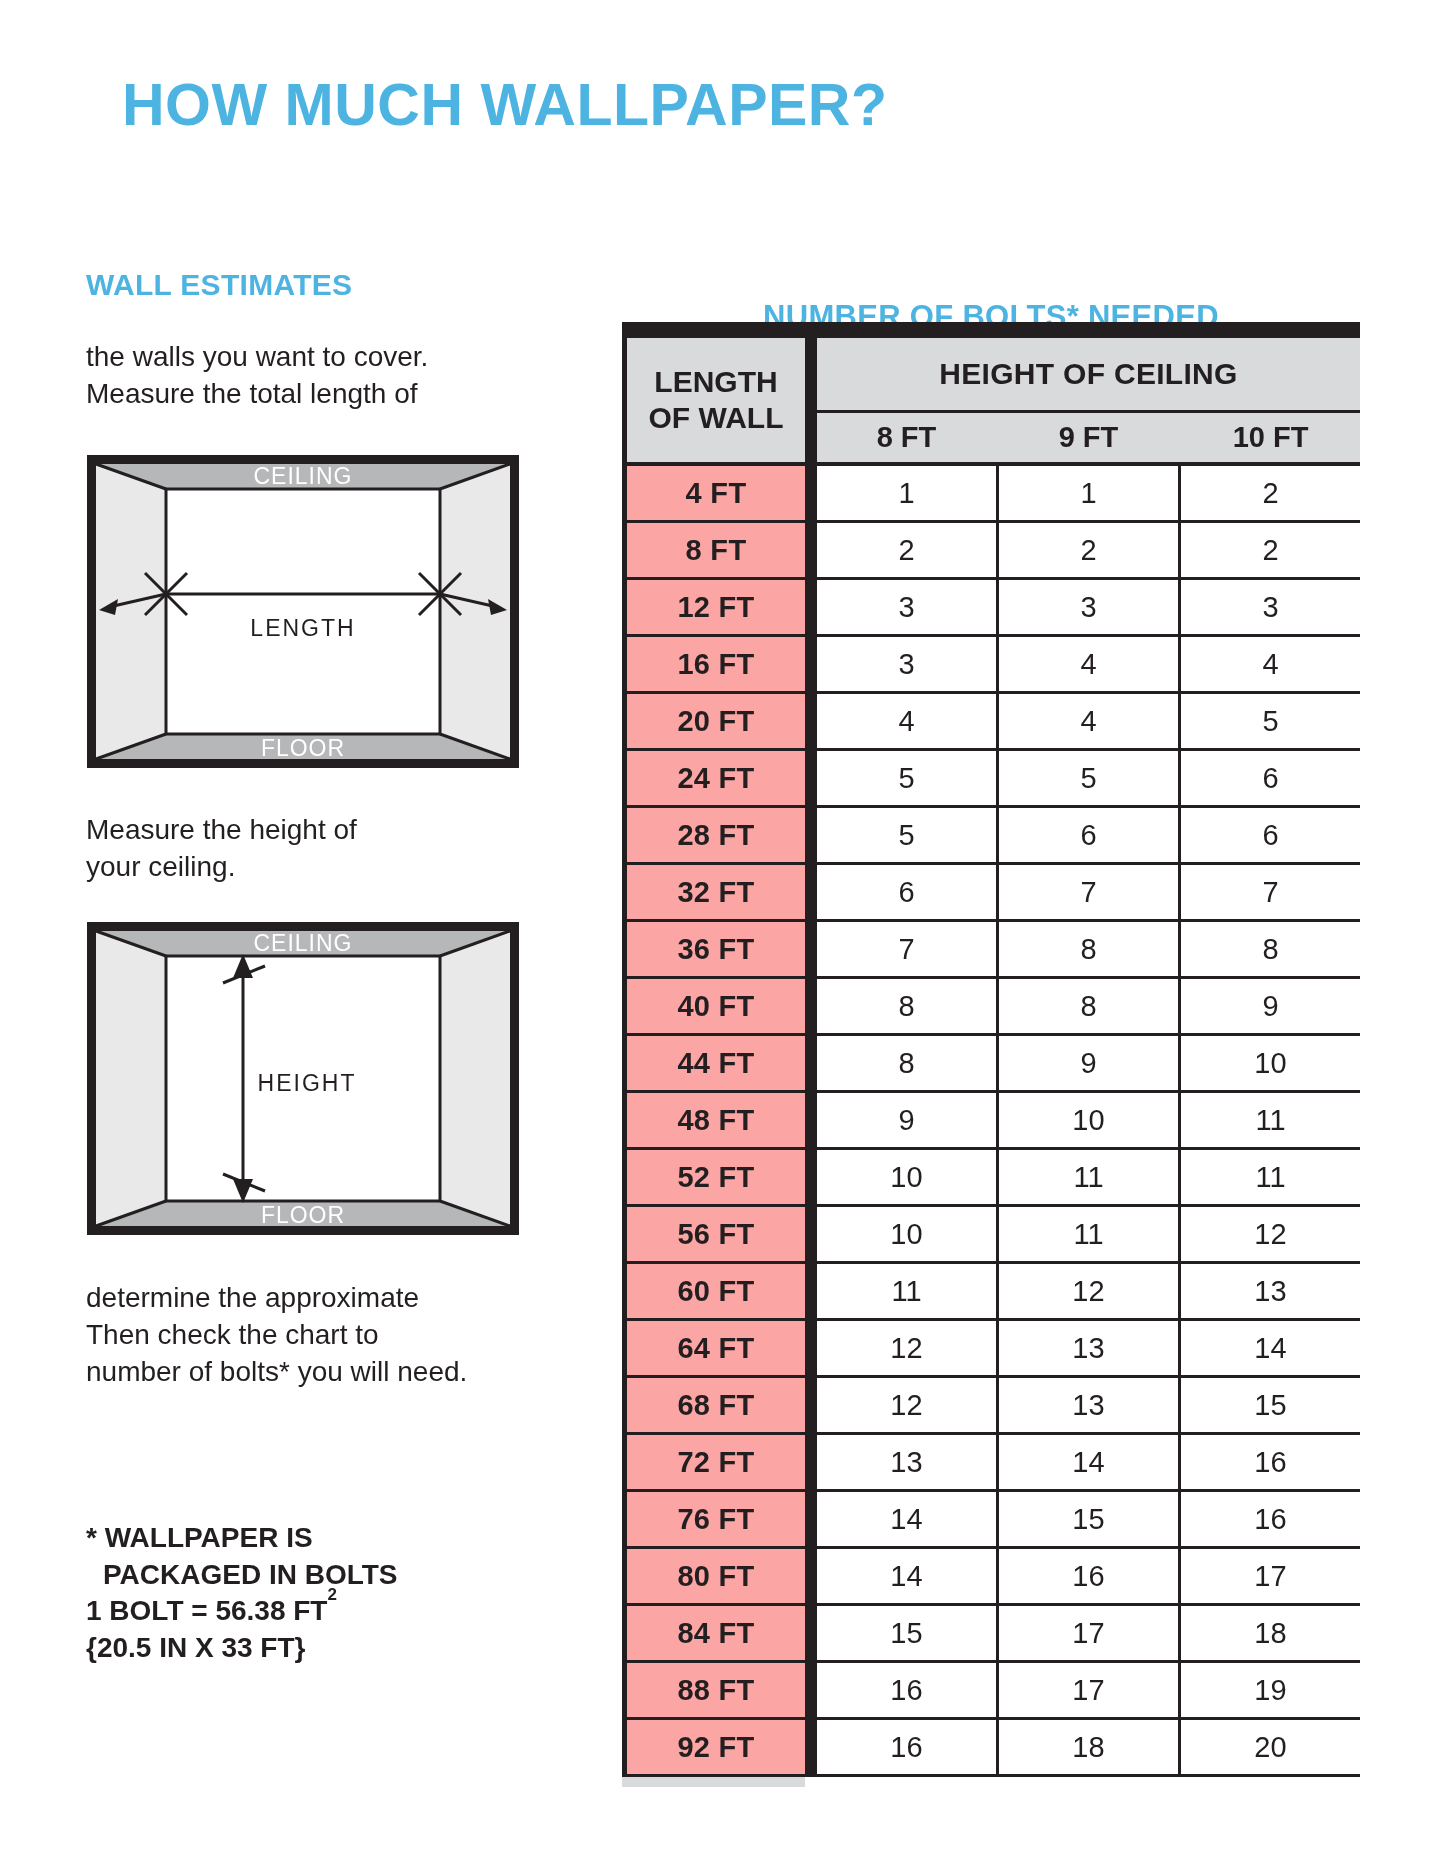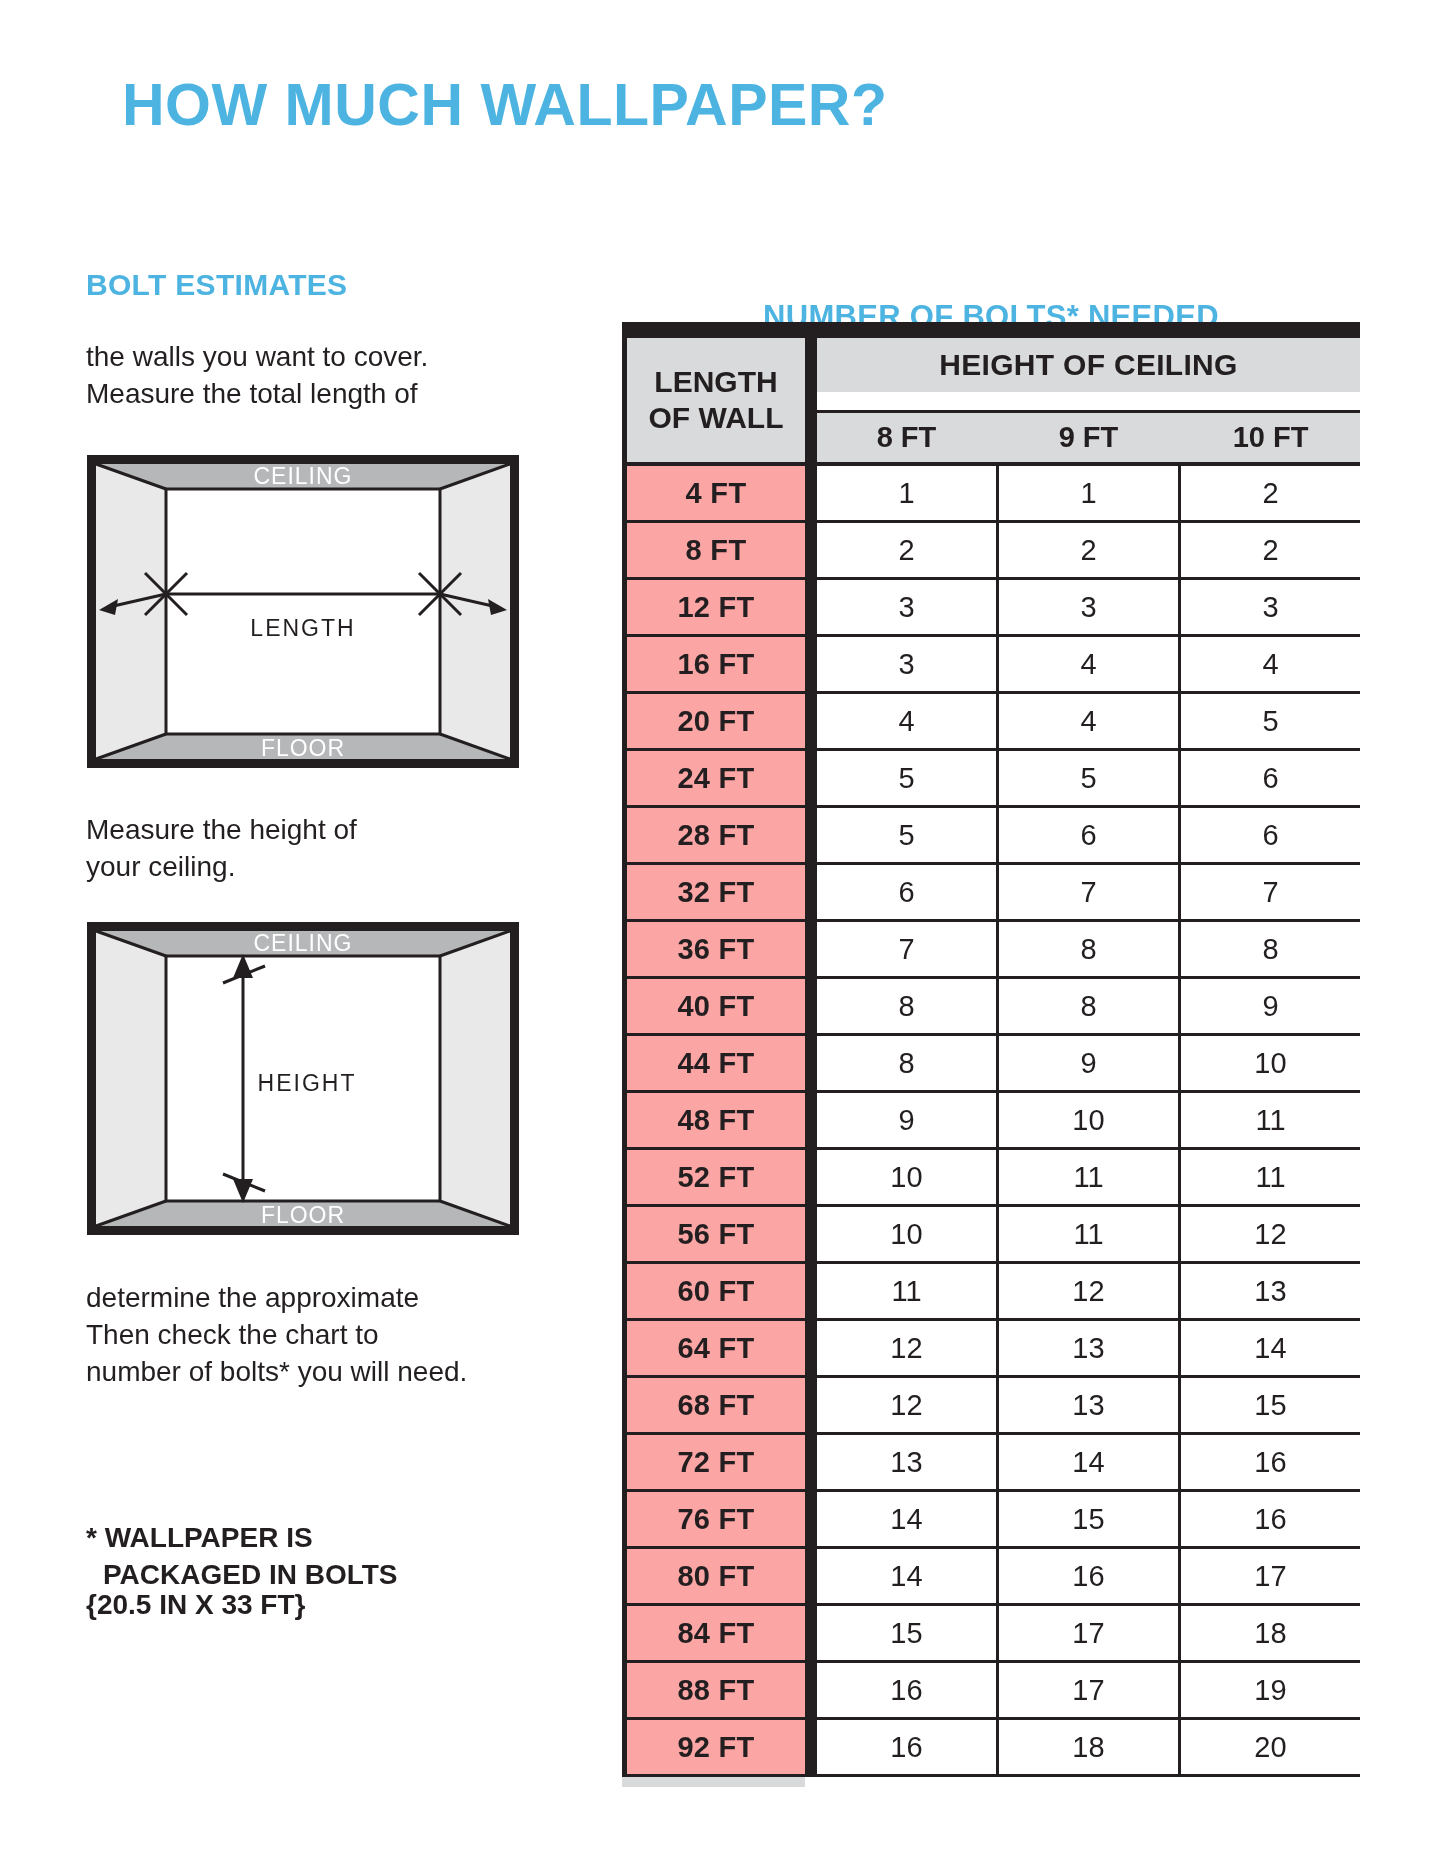--- a/index.html
+++ b/index.html
@@ -41,21 +41,21 @@
   .topbar{width:738px;height:16px;background:#231F20;}
   .thead{position:relative;width:738px;height:128px;}
   .col1-head{
     position:absolute;left:0;top:0;width:183px;height:124px;background:#D9DADB;
     border-left:5px solid #231F20;box-sizing:border-box;
     display:flex;align-items:center;justify-content:center;text-align:center;
     font-weight:bold;font-size:30px;line-height:36px;
   }
   .thick-vsep-head{position:absolute;left:183px;top:0;width:12px;height:128px;background:#231F20;}
   .span-head{
-    position:absolute;left:195px;top:0;width:543px;height:54px;background:#D9DADB;
+    position:absolute;left:195px;top:0;width:543px;height:72px;background:#D9DADB;
     display:flex;align-items:center;justify-content:center;
     font-weight:bold;font-size:30px;letter-spacing:.3px;
   }
   .span-underline{position:absolute;left:195px;top:72px;width:543px;height:3px;background:#231F20;}
   .ft-row{
     position:absolute;left:195px;top:75px;width:543px;height:49px;background:#D9DADB;
     display:grid;grid-template-columns:179px 3px 179px 3px 179px;
   }
   .ft-cell{display:flex;align-items:center;justify-content:center;font-weight:bold;font-size:29px;}
   .head-bottom{position:absolute;left:0;top:124px;width:738px;height:4px;background:#231F20;}
@@ -73,21 +73,21 @@
     background:#ffffff;display:flex;align-items:center;justify-content:center;
     font-size:29px;
   }
   .gray-tab{width:183px;height:10px;background:#D9DADB;}
 </style>
 </head>
 <body>
 
 <div class="abs page-title">HOW MUCH WALLPAPER?</div>
 
-<div class="abs sec-head room-head">BOLT ESTIMATES</div>
+<div class="abs sec-head room-head">WALL ESTIMATES</div>
 
 <div class="abs para para1">
   <div>the walls you want to cover.</div>
   <div>Measure the total length of</div>
 </div>
 
 <svg class="abs diagram d1" viewBox="0 0 432 313">
   <rect x="4.5" y="4.5" width="423" height="304" fill="#ffffff" stroke="#231F20" stroke-width="9"></rect>
   <polygon points="9,9 79,34 79,279 9,304" fill="#E9E9EA"></polygon>
   <polygon points="423,9 353,34 353,279 423,304" fill="#E9E9EA"></polygon>
@@ -147,20 +147,21 @@
   <div>Then check the chart to</div>
   <div>number of bolts* you will need.</div>
 </div>
 
 <div class="abs note">
   <div>* WALLPAPER IS</div>
   <div class="indent">PACKAGED IN BOLTS</div>
 </div>
 
 <div class="abs boltinfo">
+  <div><span>1 BOLT = 56.38 FT</span><sup>2</sup></div>
   <div>{20.5 IN X 33 FT}</div>
 </div>
 
 <div class="abs sec-head table-head">NUMBER OF BOLTS* NEEDED</div>
 
 <div class="abs bolts-table">
   <div class="topbar"></div>
 
   <div class="thead">
     <div class="col1-head">

